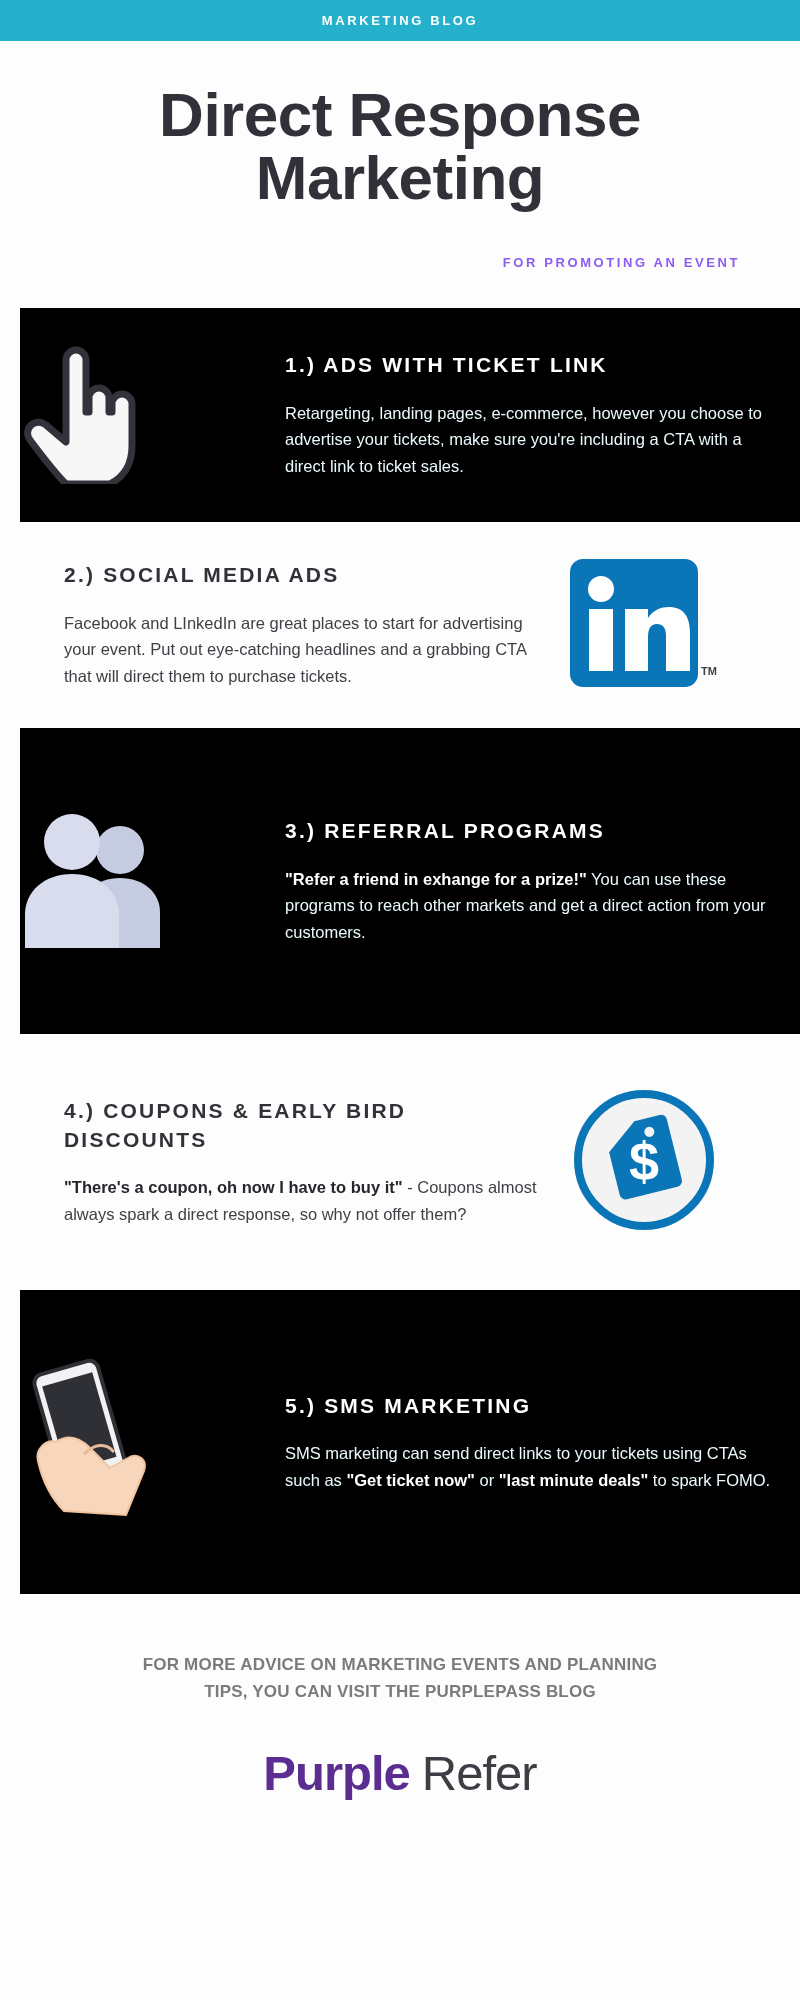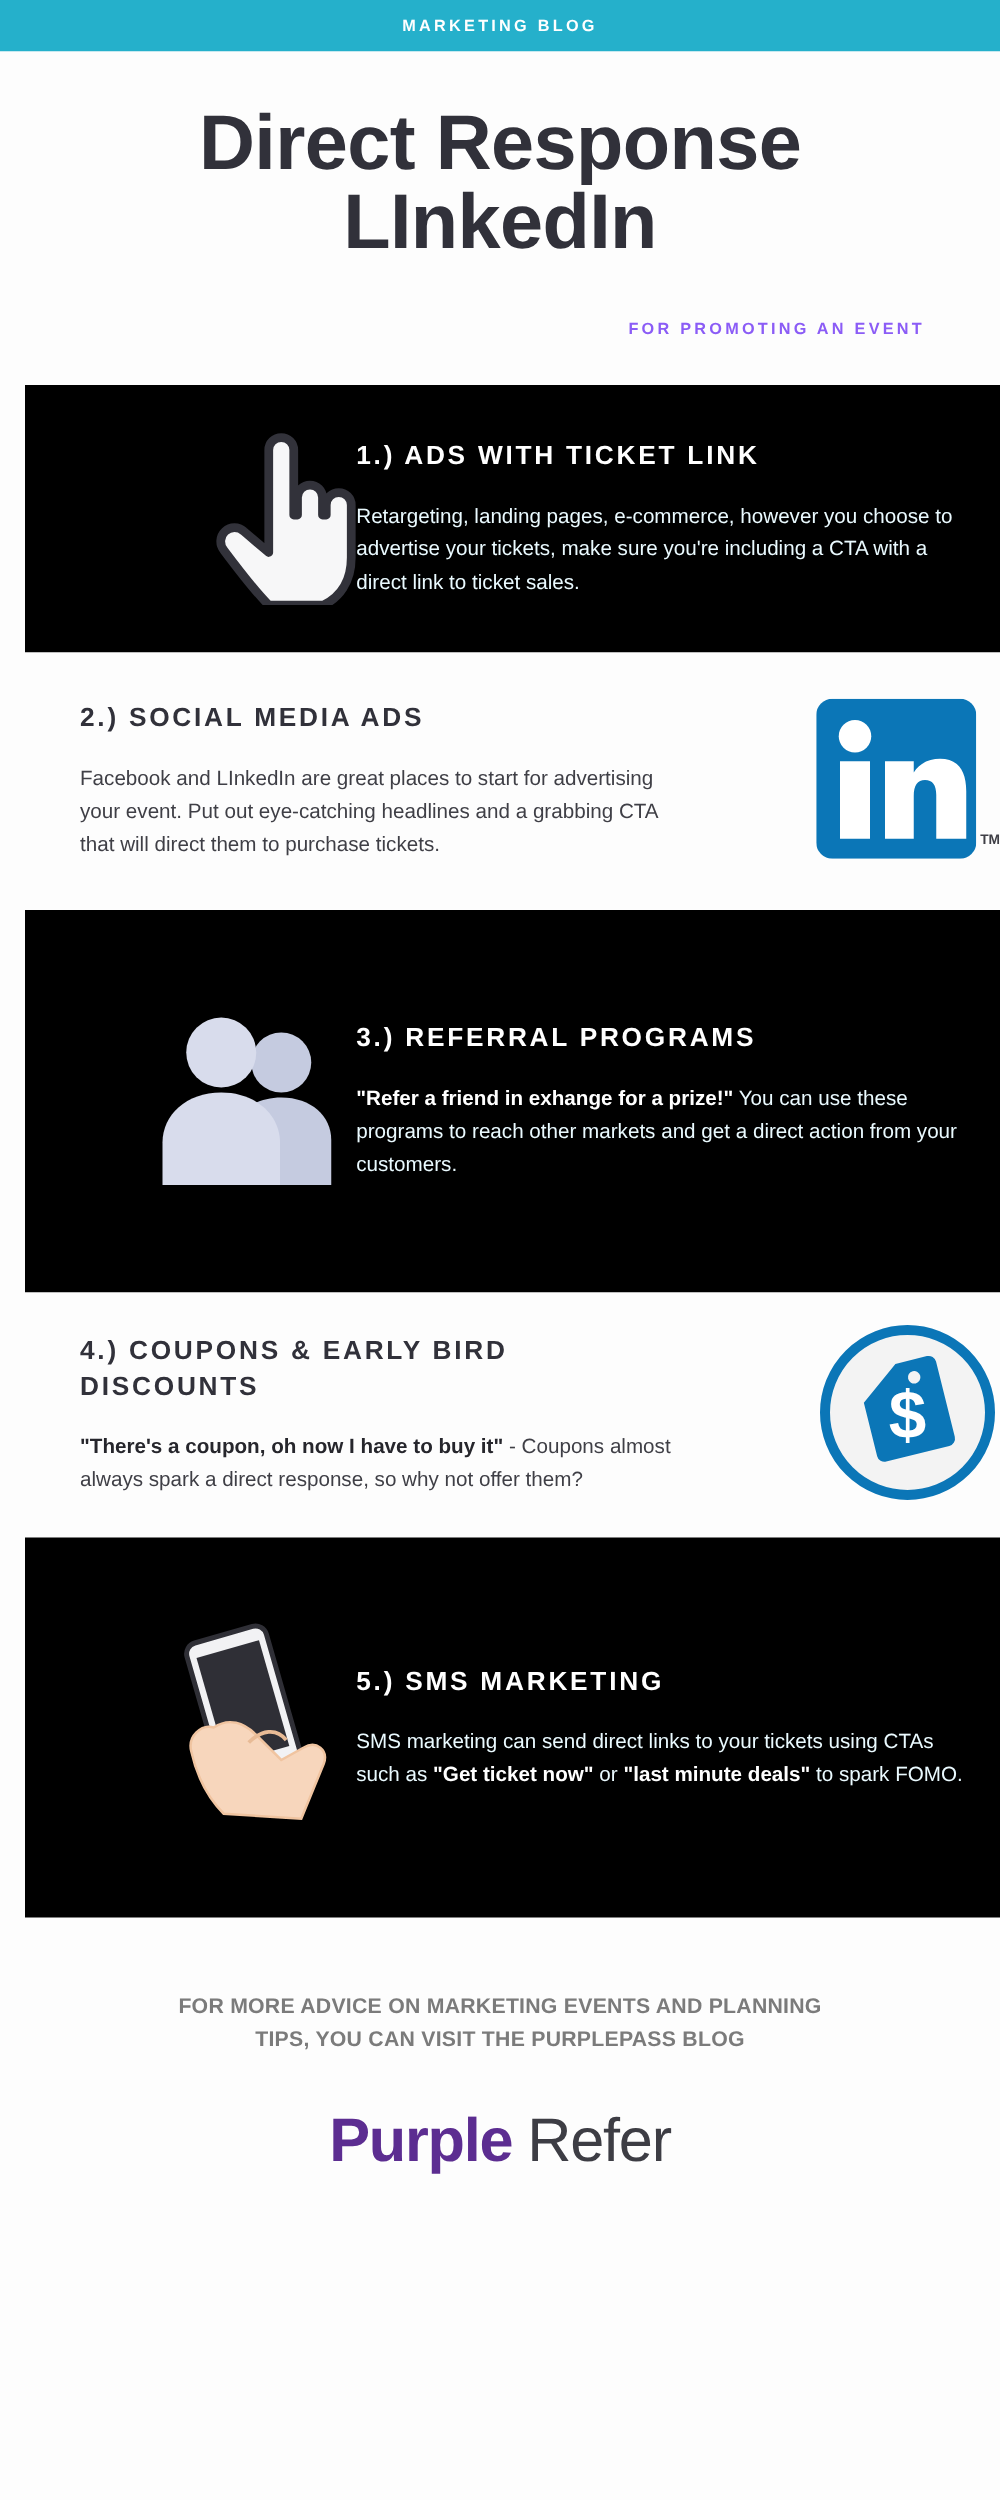--- a/index.html
+++ b/index.html
@@ -44,21 +44,21 @@
     text-align:right;
   }
 
   
   .band { width:800px; display:flex; align-items:center; }
   .band.teal { background:#000000;margin-left:20px; }
   .band.white { background:#fdfdfd; }
 
   .band .col-icon {
     width:265px;
-    display:flex; align-items:center; justify-content:flex-end;
+    display:flex; align-items:center; justify-content:flex-start;
     flex:0 0 265px;
   }
   .band .col-text { flex:1 1 auto; padding-right:46px; }
   .band.reverse .col-text { padding-left:64px; padding-right:14px; }
 
   .sec-title {
     font-size:21px;
     font-weight:bold;
     letter-spacing:2.2px;
     line-height:1.35;
@@ -103,21 +103,21 @@
 
 <div class="page">
 
   <div class="topbar">
     <span class="topbar-text">MARKETING BLOG</span>
   </div>
 
   <div class="hero">
     <h1>
       <span>Direct Response</span><br>
-      <span>LInkedIn</span>
+      <span>Marketing</span>
     </h1>
     <div class="sub">FOR PROMOTING AN EVENT</div>
   </div>
 
   <div class="band teal" style="height:214px;margin-top:38px;">
     <div class="col-icon">
       <span class="icon-box">
         <svg width="116" height="142" viewBox="0 0 116 142">
           <path d="M46 18 a10 10 0 0 1 20 0 v52 h3 v-14 a10 10 0 0 1 20 0 v14 h3 v-8 a10 10 0 0 1 20 0 v42
                    c0 20 -10 32 -22 38 h-44 c-10 -10 -24 -28 -36 -44 a11 11 0 0 1 16 -15 l20 17 z" fill="#f7f7f8" stroke="#32323a" stroke-width="7" stroke-linejoin="round" stroke-linecap="round"></path>
@@ -165,21 +165,21 @@
           </g>
         </svg>
       </span>
     </div>
     <div class="col-text">
       <div class="sec-title">3.) REFERRAL PROGRAMS</div>
       <div class="sec-body"><b>"Refer a friend in exhange for a prize!"</b><span> You can use these programs to reach other markets and get a direct action from your customers.</span></div>
     </div>
   </div>
 
-  <div class="band white reverse" style="height:196px;">
+  <div class="band white reverse" style="height:256px;">
     <div class="col-text">
       <div class="sec-title">4.) COUPONS &amp; EARLY BIRD DISCOUNTS</div>
       <div class="sec-body"><b>"There's a coupon, oh now I have to buy it"</b><span> - Coupons almost always spark a direct response, so why not offer them?</span></div>
     </div>
     <div class="col-icon" style="flex:0 0 230px;width:230px;">
       <span class="icon-box">
         <svg width="148" height="148" viewBox="0 0 148 148">
           <circle cx="74" cy="74" r="66" fill="#f3f3f3" stroke="#0b76b7" stroke-width="8"></circle>
           <g transform="rotate(-14 74 74)">
             <path d="M74 34 h26 a6 6 0 0 1 6 6 v62 a6 6 0 0 1 -6 6 h-52 a6 6 0 0 1 -6 -6 V58 z" fill="#0b76b7"></path>

